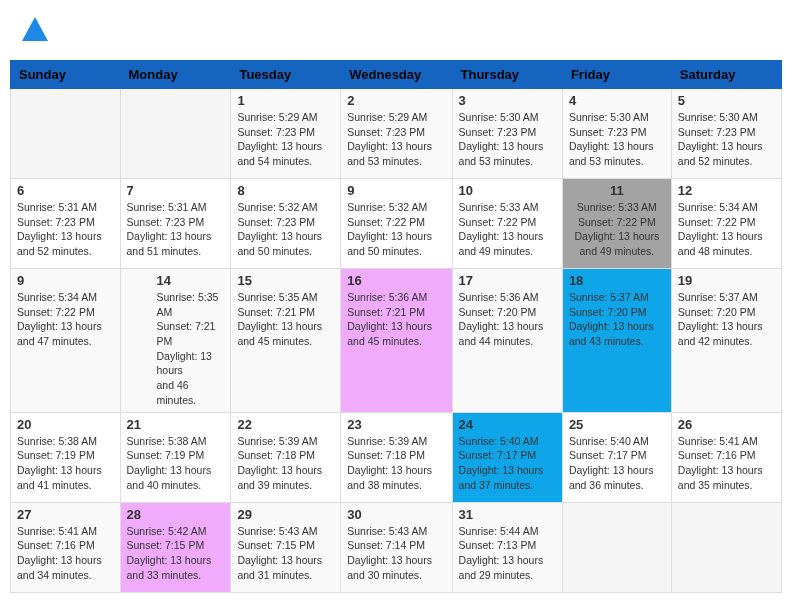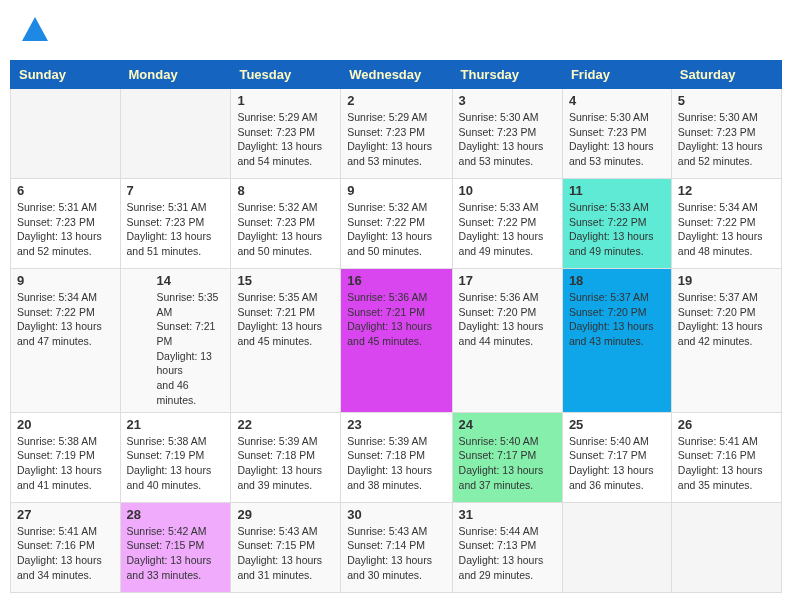--- a/index.html
+++ b/index.html
@@ -33,21 +33,21 @@
     .location {
       font-size: 16px;
       color: #555;
     }
     .calendar {
       width: 100%;
       border-collapse: collapse;
     }
     .calendar th {
       background-color: #1565c0;
-      color: #fef9c3;
+      color: #000000;
       text-align: left;
       padding: 6px 8px;
       font-size: 13px;
       font-weight: bold;
       border: 1px solid #1565c0;
     }
     .calendar td {
       border: 1px solid #ddd;
       vertical-align: top;
       padding: 4px 6px;
@@ -188,21 +188,21 @@
 Daylight: 13 hours
 and 50 minutes.</div>
         </td>
         <td style="background-color: rgb(255, 255, 255);">
           <div class="day-number">10</div>
           <div class="day-info" style="white-space: pre-line;">Sunrise: 5:33 AM
 Sunset: 7:22 PM
 Daylight: 13 hours
 and 49 minutes.</div>
         </td>
-        <td style="background-color: #5eead4;">
+        <td style="background-color: #a3a3a3; text-align: center;">
           <div class="day-number">11</div>
           <div class="day-info" style="white-space: pre-line;">Sunrise: 5:33 AM
 Sunset: 7:22 PM
 Daylight: 13 hours
 and 49 minutes.</div>
         </td>
         <td style="background-color: rgb(255, 255, 255); margin-left: 16px;">
           <div class="day-number">12</div>
           <div class="day-info" style="white-space: pre-line;">Sunrise: 5:34 AM
 Sunset: 7:22 PM
@@ -225,21 +225,21 @@
 Daylight: 13 hours
 and 46 minutes.</div>
         </td>
         <td style="background-color: rgb(249, 249, 249);">
           <div class="day-number">15</div>
           <div class="day-info" style="white-space: pre-line;">Sunrise: 5:35 AM
 Sunset: 7:21 PM
 Daylight: 13 hours
 and 45 minutes.</div>
         </td>
-        <td style="background-color: #d946ef;">
+        <td style="background-color: #f0abfc;">
           <div class="day-number">16</div>
           <div class="day-info" style="white-space: pre-line;">Sunrise: 5:36 AM
 Sunset: 7:21 PM
 Daylight: 13 hours
 and 45 minutes.</div>
         </td>
         <td style="background-color: rgb(249, 249, 249);">
           <div class="day-number">17</div>
           <div class="day-info" style="white-space: pre-line;">Sunrise: 5:36 AM
 Sunset: 7:20 PM
@@ -283,21 +283,21 @@
 Daylight: 13 hours
 and 39 minutes.</div>
         </td>
         <td style="background-color: rgb(255, 255, 255);">
           <div class="day-number">23</div>
           <div class="day-info" style="white-space: pre-line;">Sunrise: 5:39 AM
 Sunset: 7:18 PM
 Daylight: 13 hours
 and 38 minutes.</div>
         </td>
-        <td style="background-color: #86efac;">
+        <td style="background-color: #0ea5e9;">
           <div class="day-number">24</div>
           <div class="day-info" style="white-space: pre-line;">Sunrise: 5:40 AM
 Sunset: 7:17 PM
 Daylight: 13 hours
 and 37 minutes.</div>
         </td>
         <td style="background-color: rgb(255, 255, 255);">
           <div class="day-number">25</div>
           <div class="day-info" style="white-space: pre-line;">Sunrise: 5:40 AM
 Sunset: 7:17 PM

